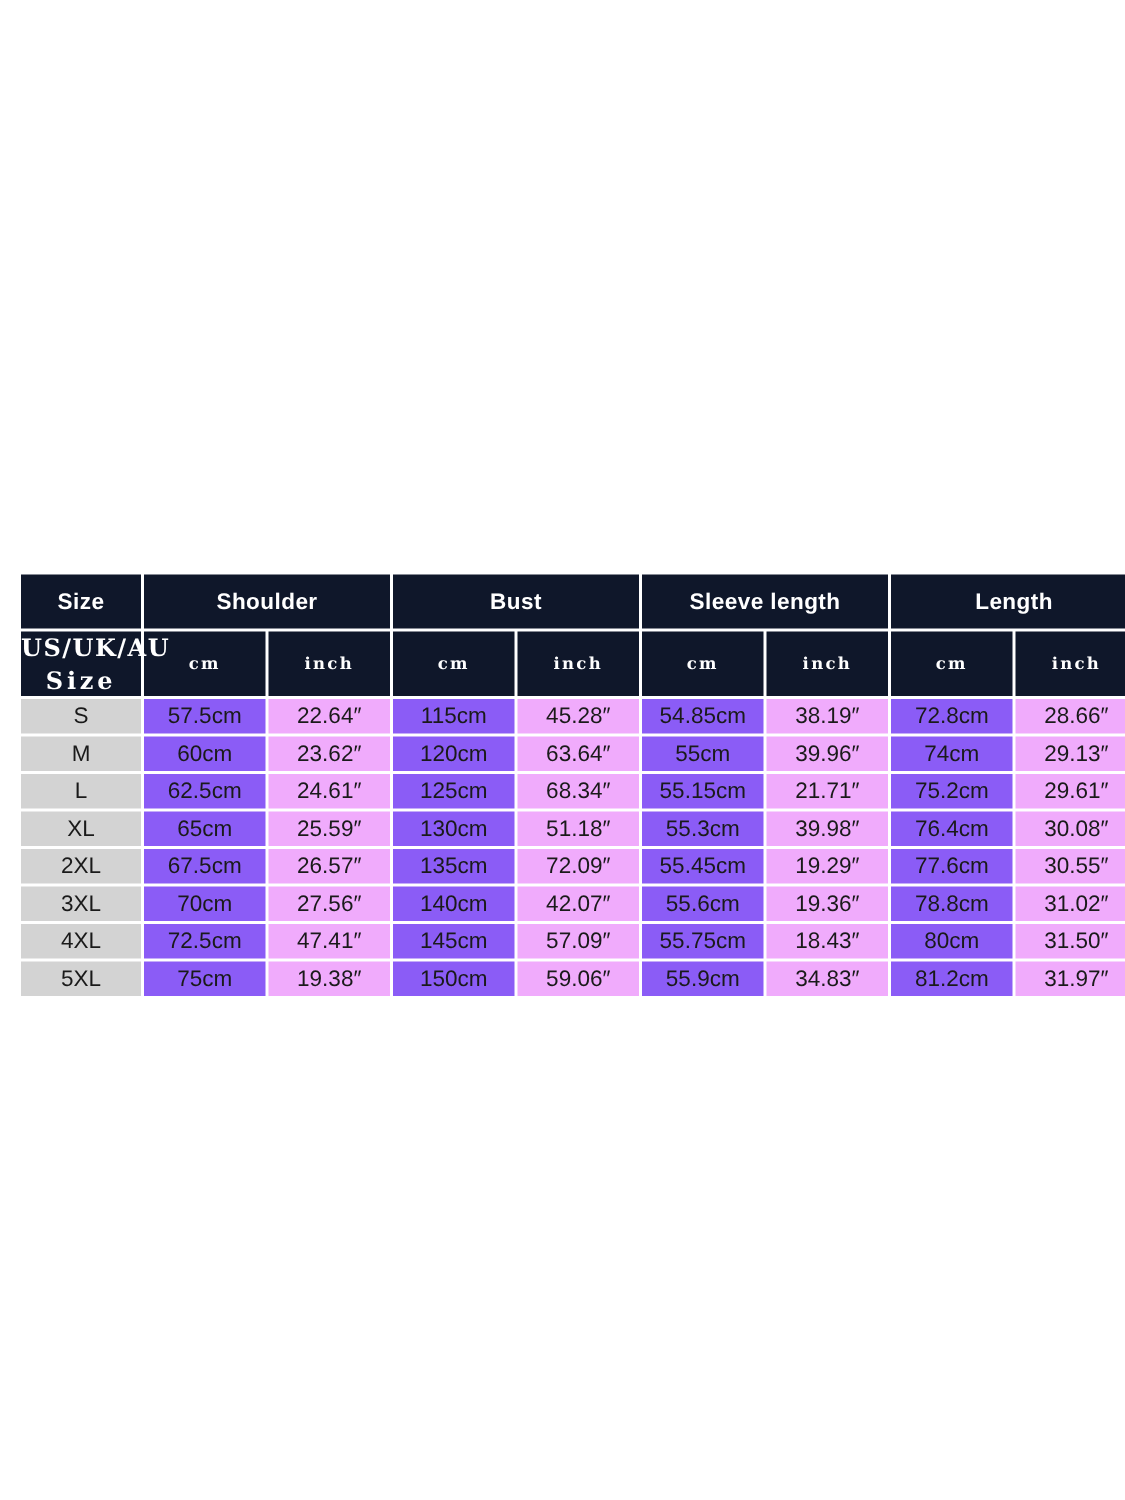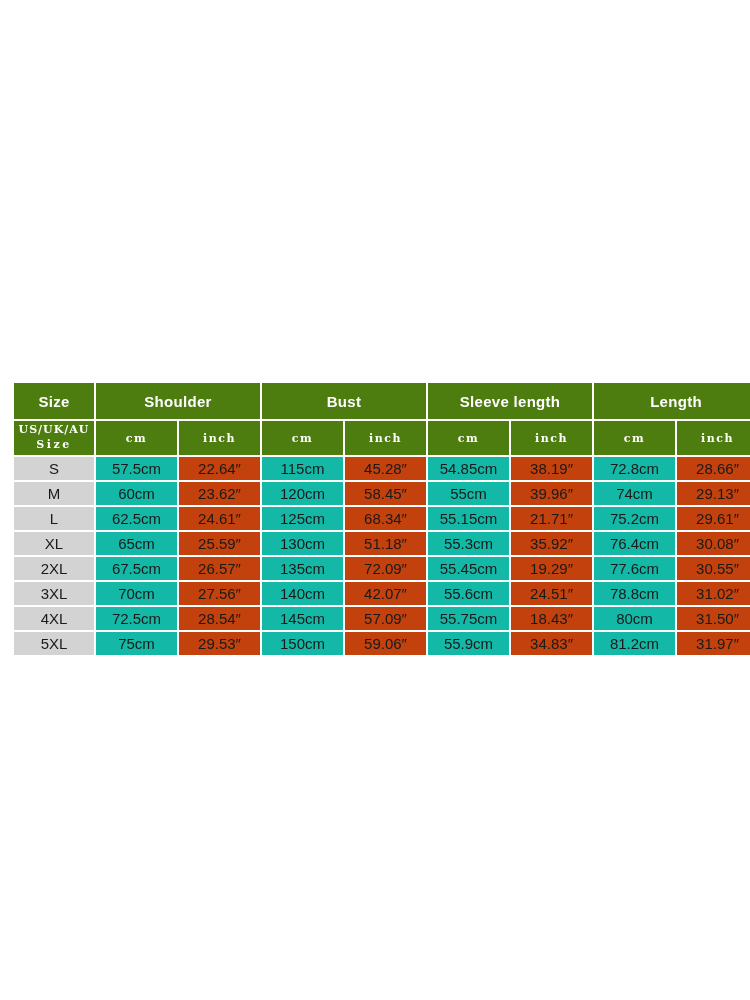--- a/index.html
+++ b/index.html
@@ -25,62 +25,62 @@
 
   table.chart {
     border-collapse: separate;
     border-spacing: 2px 2px;
     width: 726px;
     table-layout: fixed;
   }
 
   
   th.grp, th.sub, th.sizehead {
-    background: #4d7c0f;
+    background: #0f172a;
     color: #ffffff;
     vertical-align: middle;
     font-weight: bold;
     padding: 0;
   }
   th.grp {
     height: 36px;
     font-size: 15px;
     font-family: "Liberation Sans", sans-serif;
     letter-spacing: 0.3px;
   }
   th.sub {
     height: 34px;
     font-size: 11px;
     font-family: "DejaVu Serif", serif;
     letter-spacing: 1.5px;
   }
   th.sizehead {
     height: 34px;
-    font-size: 11px;
+    font-size: 16px;
     font-family: "DejaVu Serif", serif;
     letter-spacing: 1px;
     line-height: 1.35;
   }
   th.sizehead .l2 {
     letter-spacing: 2.5px;
   }
 
   
   td {
     height: 23px;
     padding: 0;
     text-align: center;
     vertical-align: middle;
     font-size: 15px;
     color: #1a1a1a;
     font-family: "Liberation Sans", sans-serif;
   }
   td.lite   { background: #d3d3d3; }
-  td.dark   { background: #14b8a6; margin-left: 36px; }
-  td.pale   { background: #c2410c; }
+  td.dark   { background: #8b5cf6; margin-left: 36px; }
+  td.pale   { background: #f0abfc; }
 
   
   col.c-size  { width: 80px; }
   col.c-cm    { width: 81px; }
   col.c-in    { width: 81px; }
 </style>
 </head>
 <body>
 
 <div id="size-chart">
@@ -129,21 +129,21 @@
           <td class="dark">54.85cm</td>
           <td class="pale">38.19″</td>
           <td class="dark">72.8cm</td>
           <td class="pale">28.66″</td>
         </tr>
         <tr>
           <td class="lite">M</td>
           <td class="dark">60cm</td>
           <td class="pale">23.62″</td>
           <td class="dark">120cm</td>
-          <td class="pale">58.45″</td>
+          <td class="pale">63.64″</td>
           <td class="dark">55cm</td>
           <td class="pale">39.96″</td>
           <td class="dark">74cm</td>
           <td class="pale">29.13″</td>
         </tr>
         <tr>
           <td class="lite">L</td>
           <td class="dark">62.5cm</td>
           <td class="pale">24.61″</td>
           <td class="dark">125cm</td>
@@ -153,21 +153,21 @@
           <td class="dark">75.2cm</td>
           <td class="pale">29.61″</td>
         </tr>
         <tr>
           <td class="lite">XL</td>
           <td class="dark">65cm</td>
           <td class="pale">25.59″</td>
           <td class="dark">130cm</td>
           <td class="pale">51.18″</td>
           <td class="dark">55.3cm</td>
-          <td class="pale">35.92″</td>
+          <td class="pale">39.98″</td>
           <td class="dark">76.4cm</td>
           <td class="pale">30.08″</td>
         </tr>
         <tr>
           <td class="lite">2XL</td>
           <td class="dark">67.5cm</td>
           <td class="pale">26.57″</td>
           <td class="dark">135cm</td>
           <td class="pale">72.09″</td>
           <td class="dark">55.45cm</td>
@@ -175,39 +175,39 @@
           <td class="dark">77.6cm</td>
           <td class="pale">30.55″</td>
         </tr>
         <tr>
           <td class="lite">3XL</td>
           <td class="dark">70cm</td>
           <td class="pale">27.56″</td>
           <td class="dark">140cm</td>
           <td class="pale">42.07″</td>
           <td class="dark">55.6cm</td>
-          <td class="pale">24.51″</td>
+          <td class="pale">19.36″</td>
           <td class="dark">78.8cm</td>
           <td class="pale">31.02″</td>
         </tr>
         <tr>
           <td class="lite">4XL</td>
           <td class="dark">72.5cm</td>
-          <td class="pale">28.54″</td>
+          <td class="pale">47.41″</td>
           <td class="dark">145cm</td>
           <td class="pale">57.09″</td>
           <td class="dark">55.75cm</td>
           <td class="pale">18.43″</td>
           <td class="dark">80cm</td>
           <td class="pale">31.50″</td>
         </tr>
         <tr>
           <td class="lite">5XL</td>
           <td class="dark">75cm</td>
-          <td class="pale">29.53″</td>
+          <td class="pale">19.38″</td>
           <td class="dark">150cm</td>
           <td class="pale">59.06″</td>
           <td class="dark">55.9cm</td>
           <td class="pale">34.83″</td>
           <td class="dark">81.2cm</td>
           <td class="pale">31.97″</td>
         </tr>
       </tbody>
   </table>
 </div>

